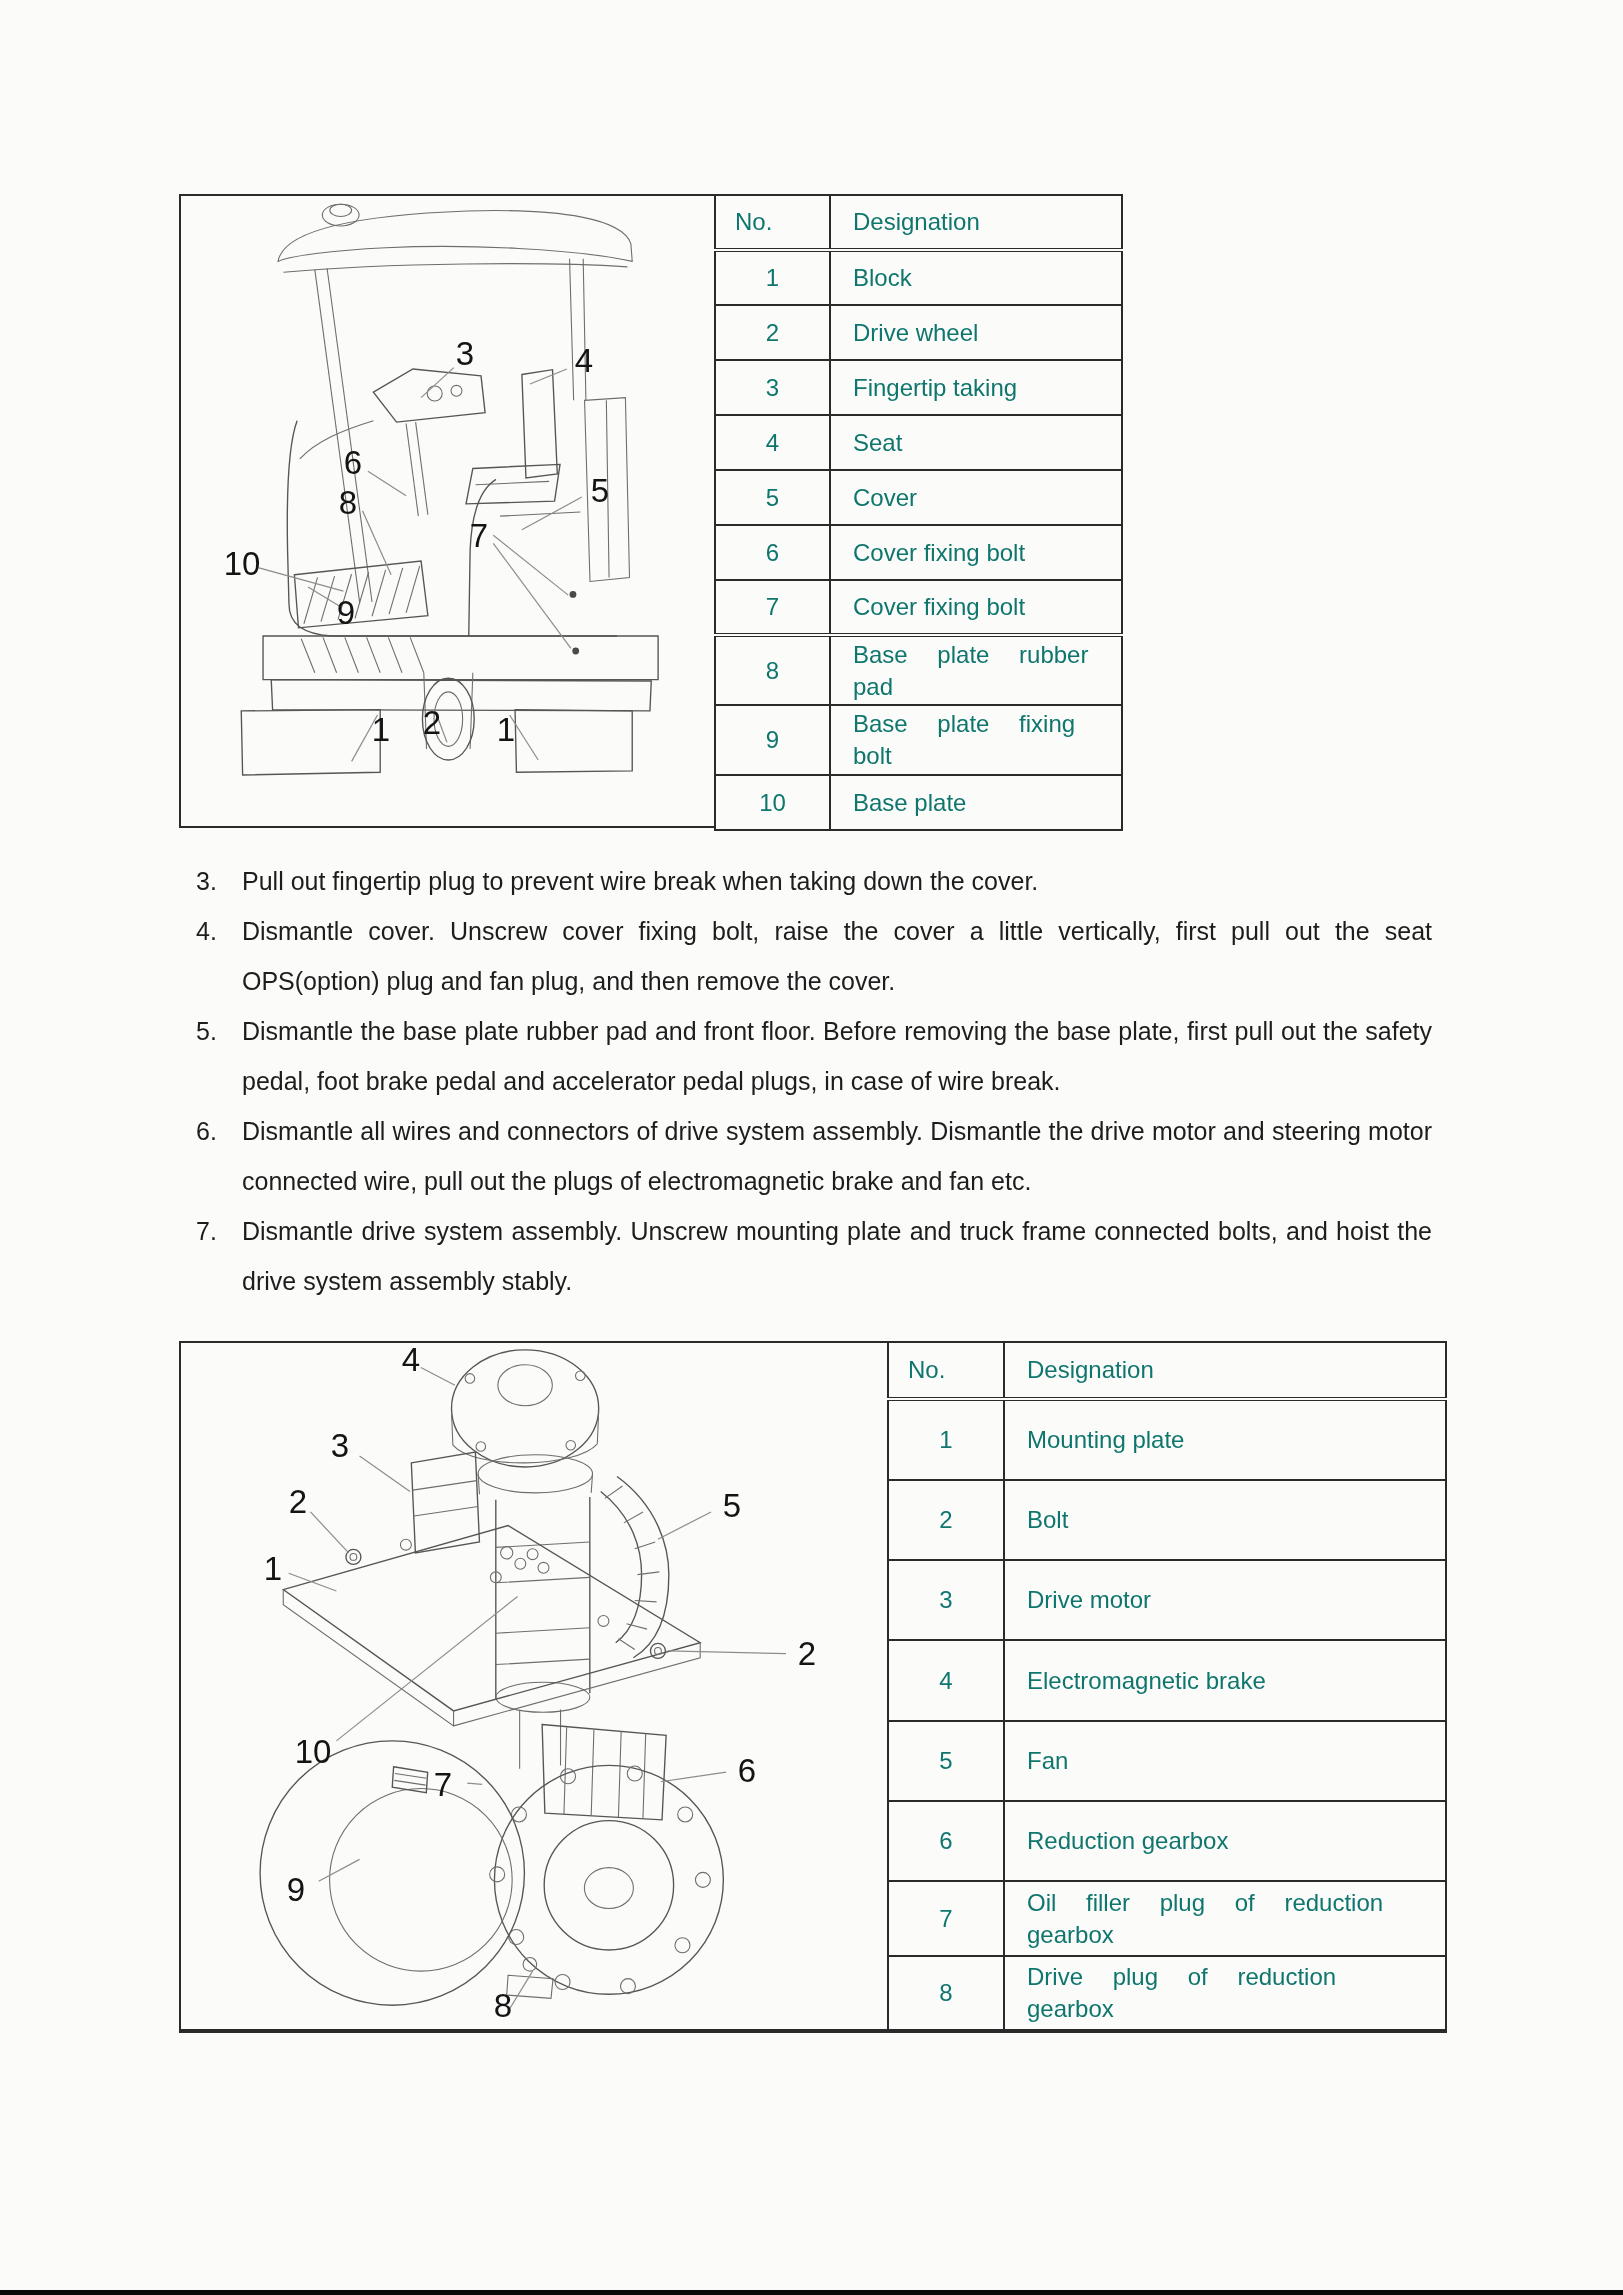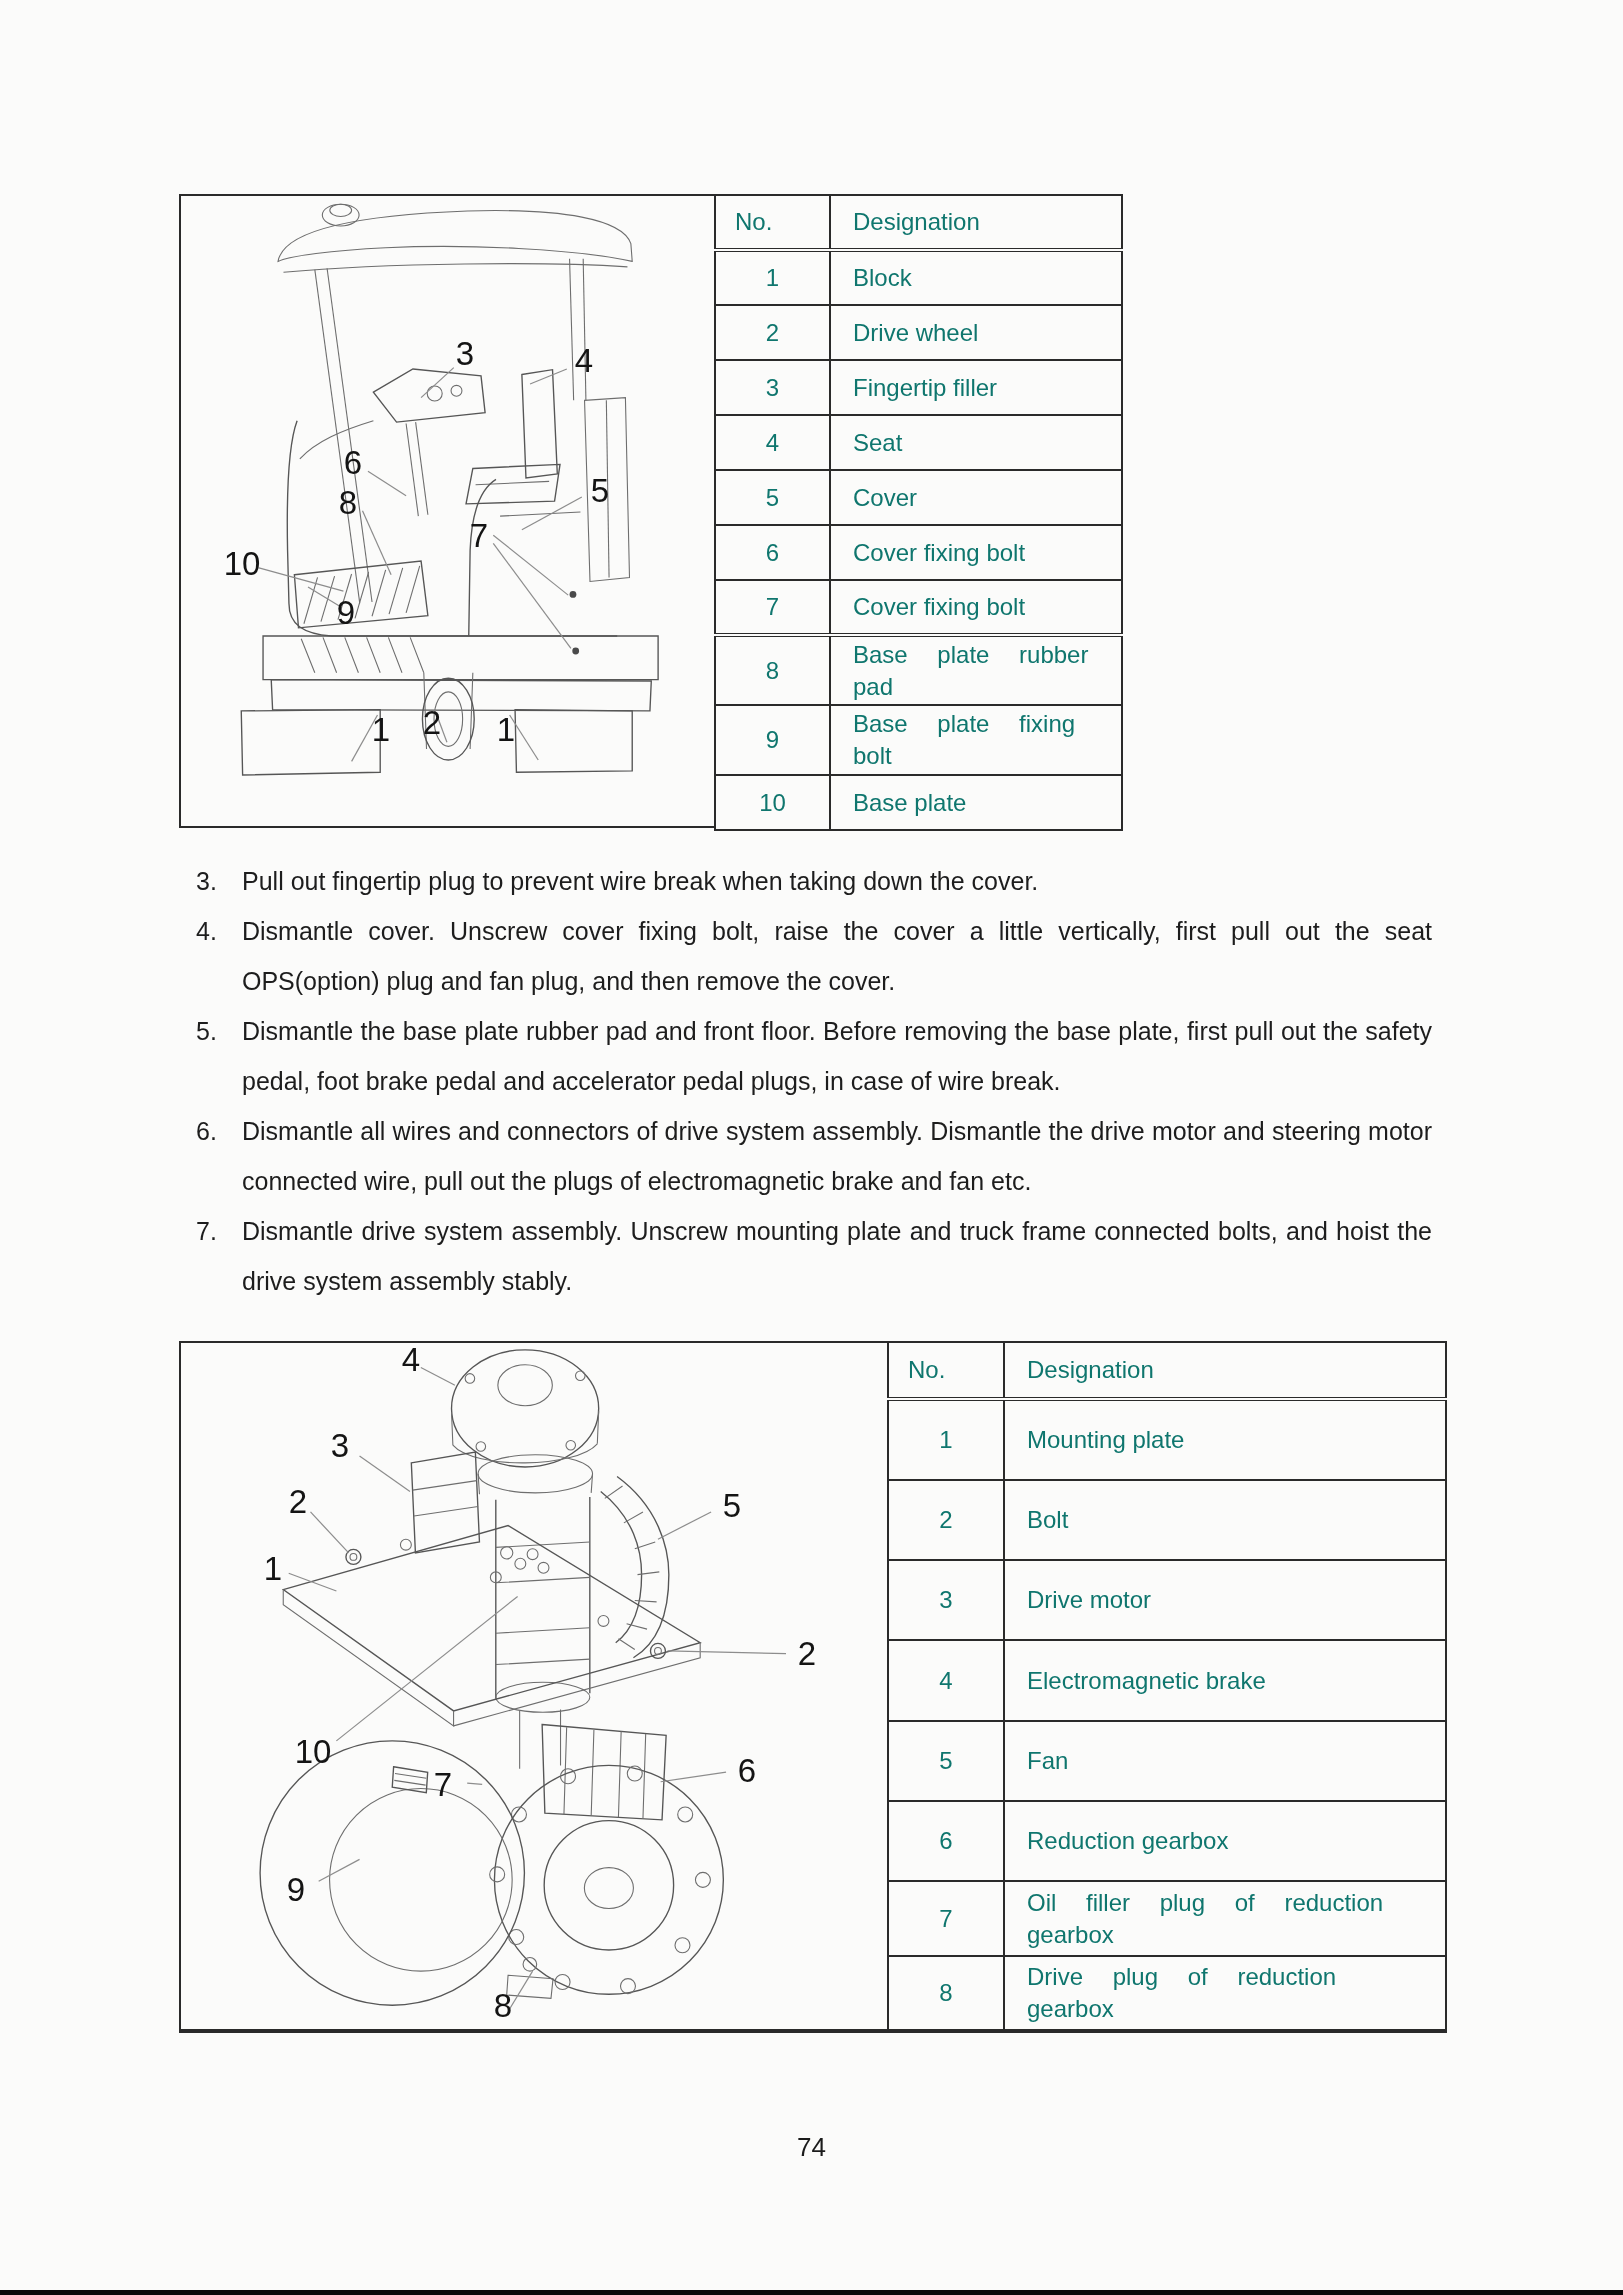--- a/index.html
+++ b/index.html
@@ -147,21 +147,21 @@
       <tr>
             <td class="no">1</td>
             <td class="desig">Block</td>
           </tr>
       <tr>
             <td class="no">2</td>
             <td class="desig">Drive wheel</td>
           </tr>
       <tr>
             <td class="no">3</td>
-            <td class="desig">Fingertip filler</td>
+            <td class="desig">Fingertip taking</td>
           </tr>
       <tr>
             <td class="no">4</td>
             <td class="desig">Seat</td>
           </tr>
       <tr>
             <td class="no">5</td>
             <td class="desig">Cover</td>
           </tr>
       <tr>
@@ -342,16 +342,15 @@
             <td class="desig just">Oil filler plug of reduction gearbox</td>
           </tr>
       <tr>
             <td class="no">8</td>
             <td class="desig just">Drive plug of reduction gearbox</td>
           </tr>
     </tbody>
       </table>
   </section>
 
-  <div class="pageno">74</div>
   <div class="edge-bar"></div>
 </div>
 
 
 </body></html>

